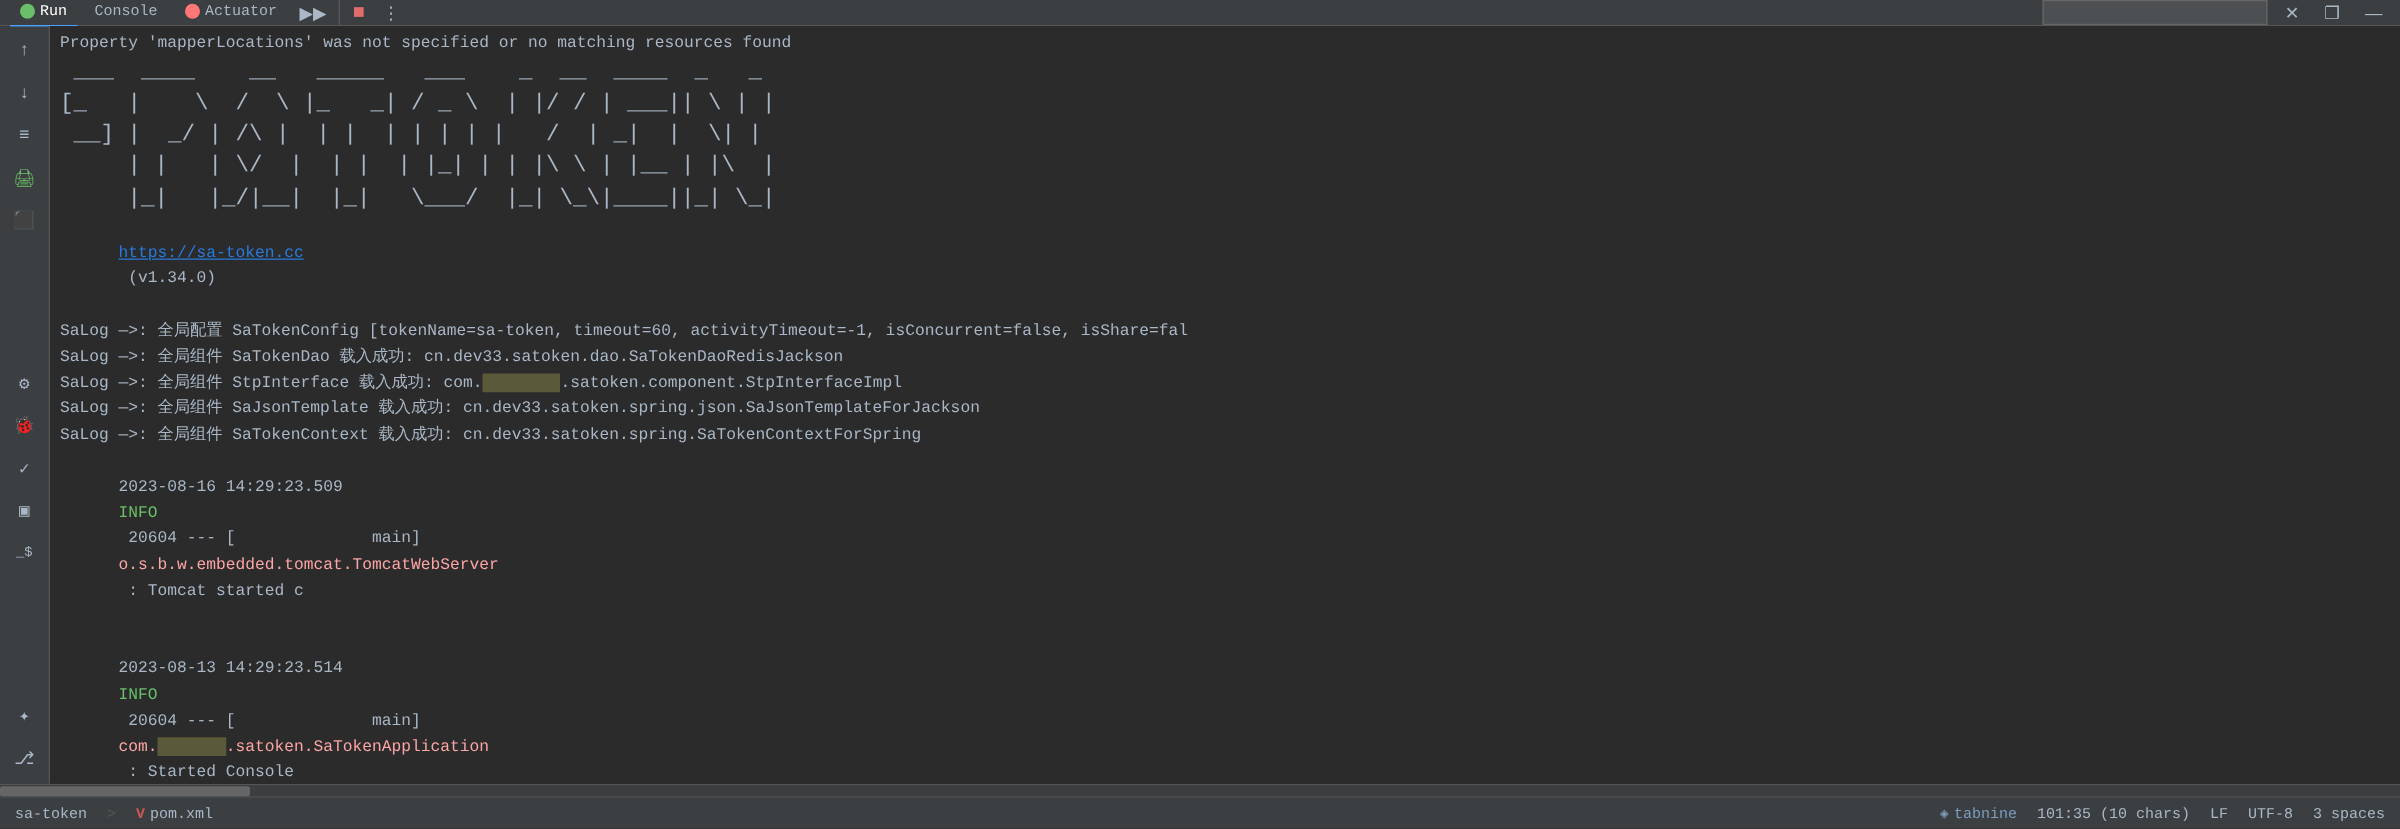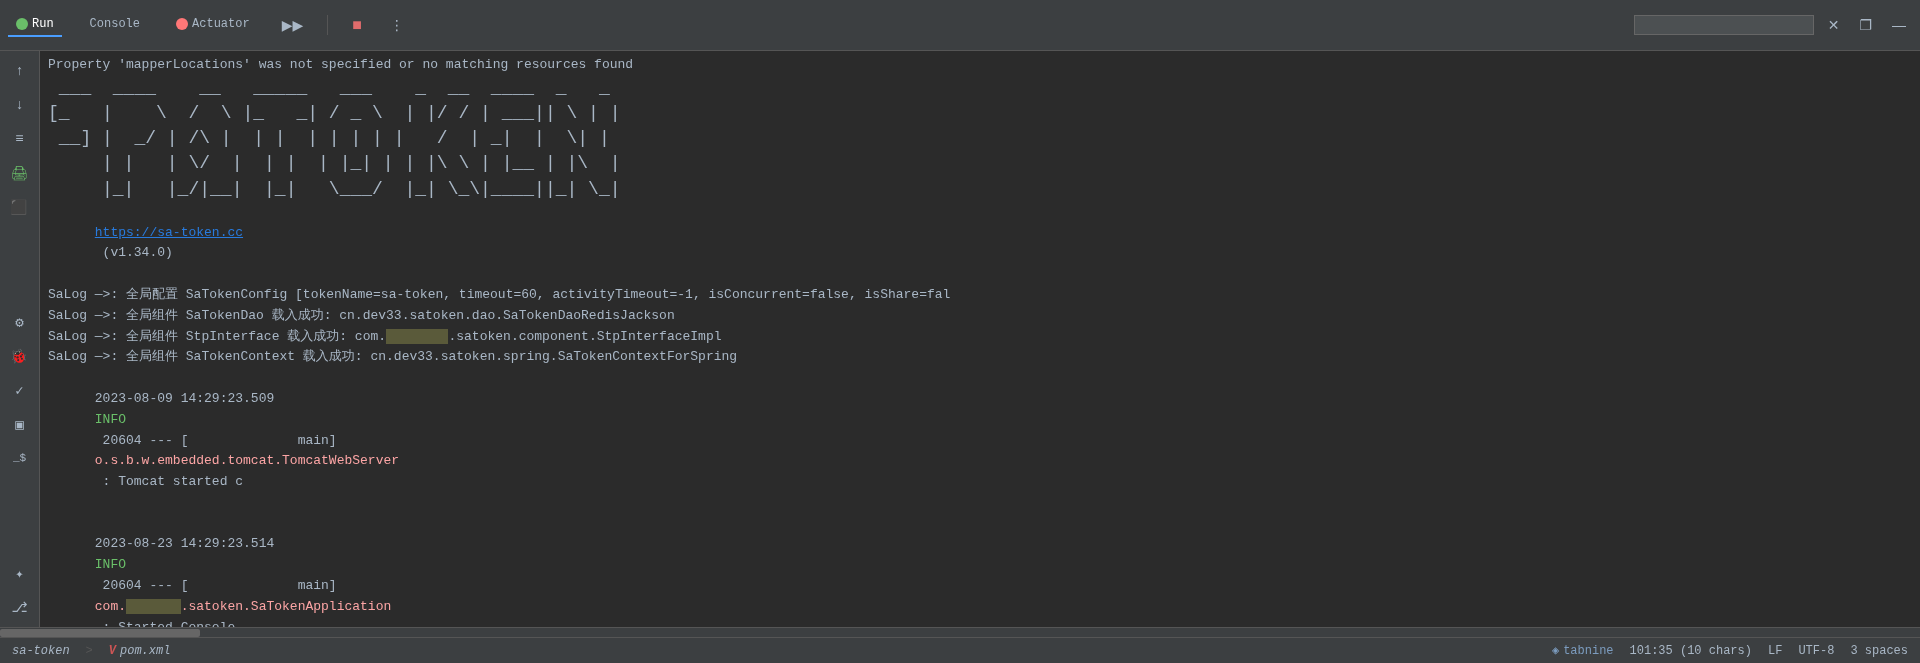--- a/index.html
+++ b/index.html
@@ -12,25 +12,25 @@
       height: 663px;
       overflow: hidden;
       display: flex;
       flex-direction: column;
     }
 
     
     .toolbar {
       background: #3c3f41;
       border-bottom: 1px solid #555;
-      height: 51px;
+      height: 21px;
       display: flex;
       align-items: center;
       padding: 0 8px;
-      gap: 20px;
+      gap: 6px;
       flex-shrink: 0;
     }
     .toolbar-tab {
       display: flex;
       align-items: center;
       gap: 4px;
       padding: 4px 8px;
       cursor: pointer;
       color: #a9b7c6;
       font-size: 12px;
@@ -176,21 +176,20 @@
       padding: 0 12px;
       gap: 16px;
       font-size: 12px;
       color: #a9b7c6;
       flex-shrink: 0;
     }
     .statusbar-item {
       display: flex;
       align-items: flex-start;
       gap: 4px;
-      font-style: italic;
     }
     .statusbar-separator { color: #555; }
     .statusbar-right {
       margin-left: auto;
       display: flex;
       align-items: center;
       gap: 16px;
     }
     .tabnine-badge {
       display: flex;
@@ -259,33 +258,34 @@
       <a class="text-link" href="#">https://sa-token.cc</a>
       <span class="text-default"> (v1.34.0)</span>
     </div>
 
     <div class="console-line text-default">SaLog —&gt;: 全局配置 SaTokenConfig [tokenName=sa-token, timeout=60, activityTimeout=-1, isConcurrent=false, isShare=fal</div>
 
     <div class="console-line text-default">SaLog —&gt;: 全局组件 SaTokenDao 载入成功: cn.dev33.satoken.dao.SaTokenDaoRedisJackson</div>
 
     <div class="console-line text-default">SaLog —&gt;: 全局组件 StpInterface 载入成功: com.<span style="background:#5a5a3a; color:#a9b7c6;">        </span>.satoken.component.StpInterfaceImpl</div>
 
+    <div class="console-line text-default">SaLog —&gt;: 全局组件 SaJsonTemplate 载入成功: cn.dev33.satoken.spring.json.SaJsonTemplateForJackson</div>
 
     <div class="console-line text-default">SaLog —&gt;: 全局组件 SaTokenContext 载入成功: cn.dev33.satoken.spring.SaTokenContextForSpring</div>
 
     <div class="console-line">
-      <span class="text-default">2023-08-09 14:29:23.509  </span>
+      <span class="text-default">2023-08-16 14:29:23.509  </span>
       <span class="text-info">INFO</span>
       <span class="text-default"> 20604 --- [              main] </span>
       <span class="text-cyan">o.s.b.w.embedded.tomcat.TomcatWebServer</span>
       <span class="text-default"> : Tomcat started c</span>
     </div>
 
     <div class="console-line">
-      <span class="text-default">2023-08-23 14:29:23.514  </span>
+      <span class="text-default">2023-08-13 14:29:23.514  </span>
       <span class="text-info">INFO</span>
       <span class="text-default"> 20604 --- [              main] </span>
       <span class="text-cyan">com.<span style="background:#5a5a3a; color:#a9b7c6;">       </span>.satoken.SaTokenApplication</span>
       <span class="text-default"> : Started Console</span>
     </div>
 
   </div>
 </div>
 
 <div class="scrollbar-h">

